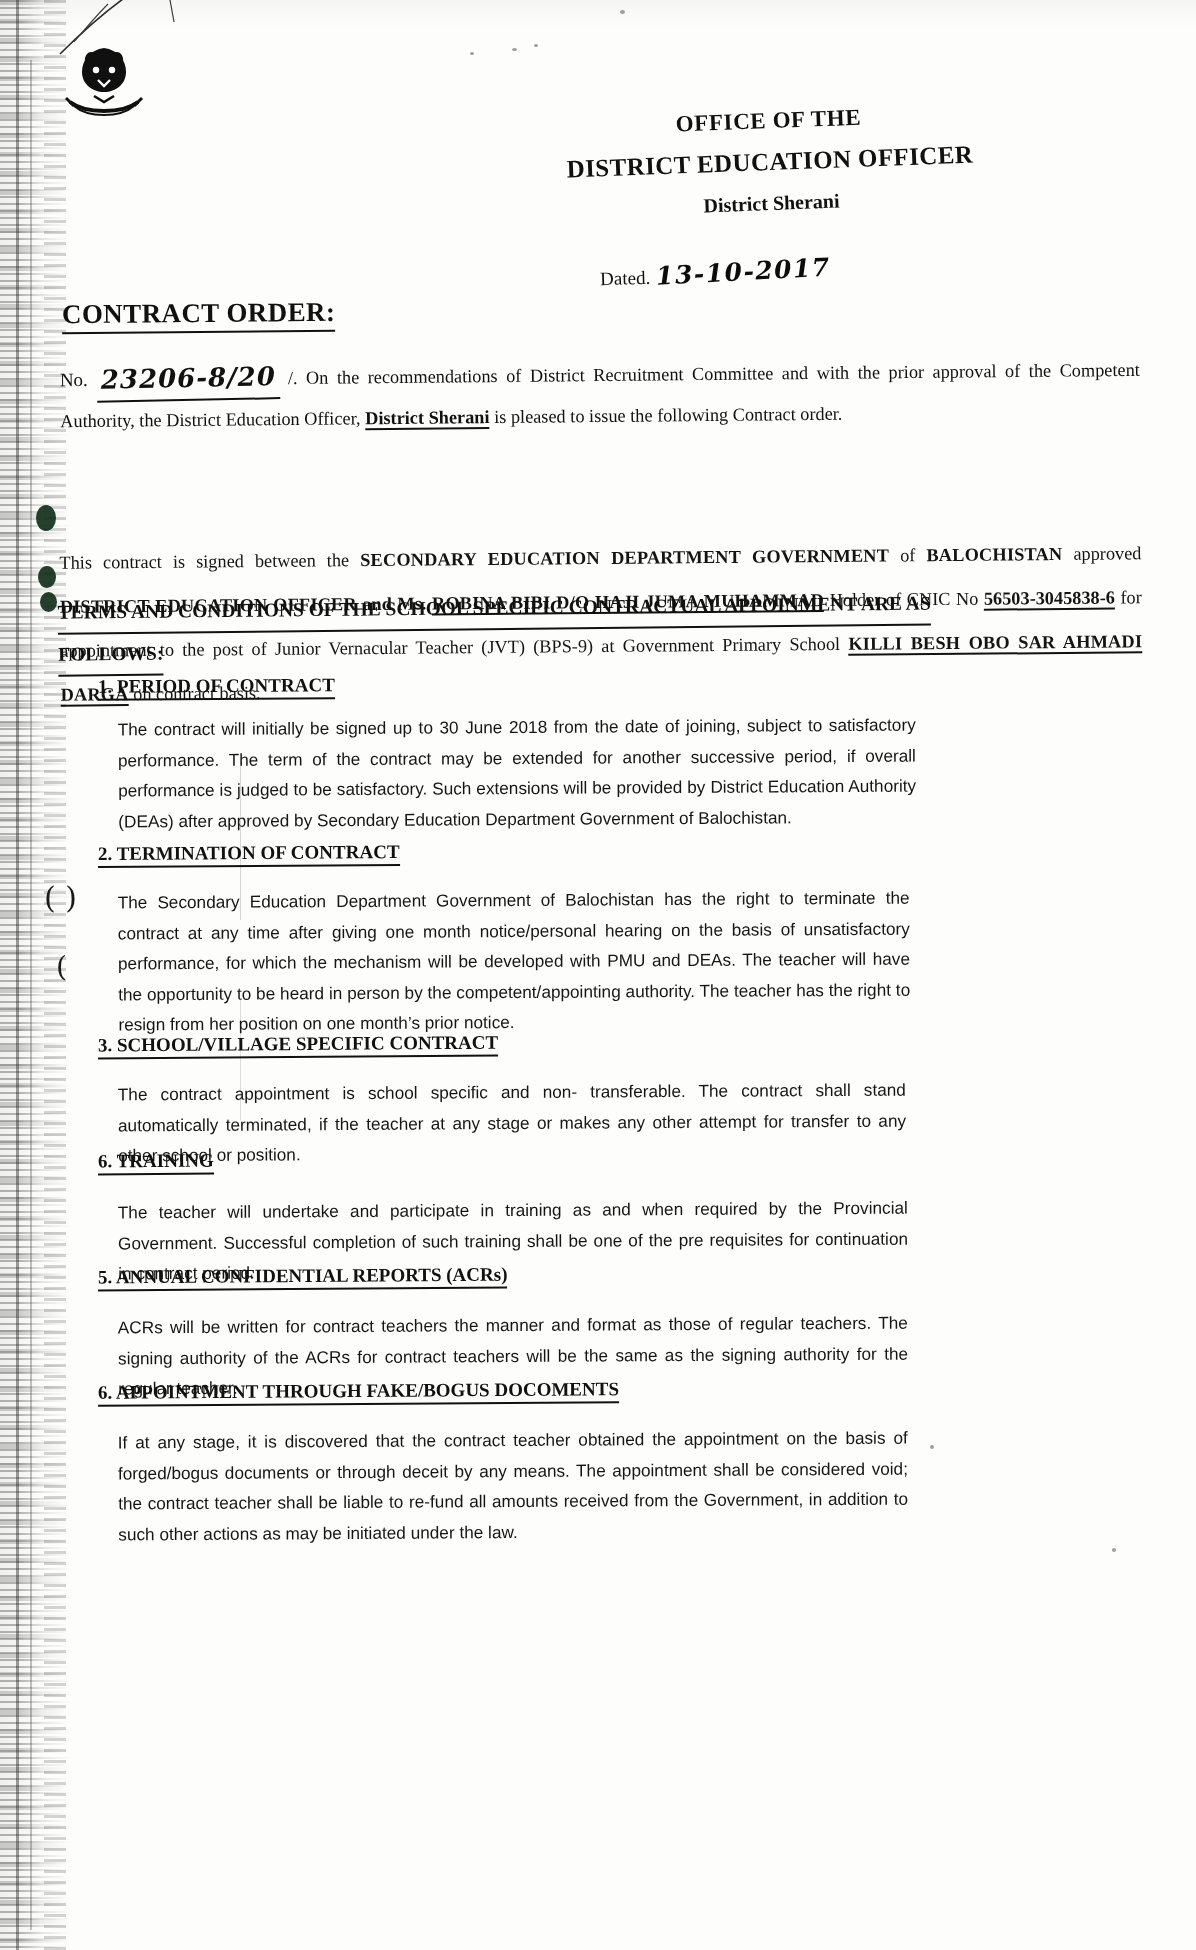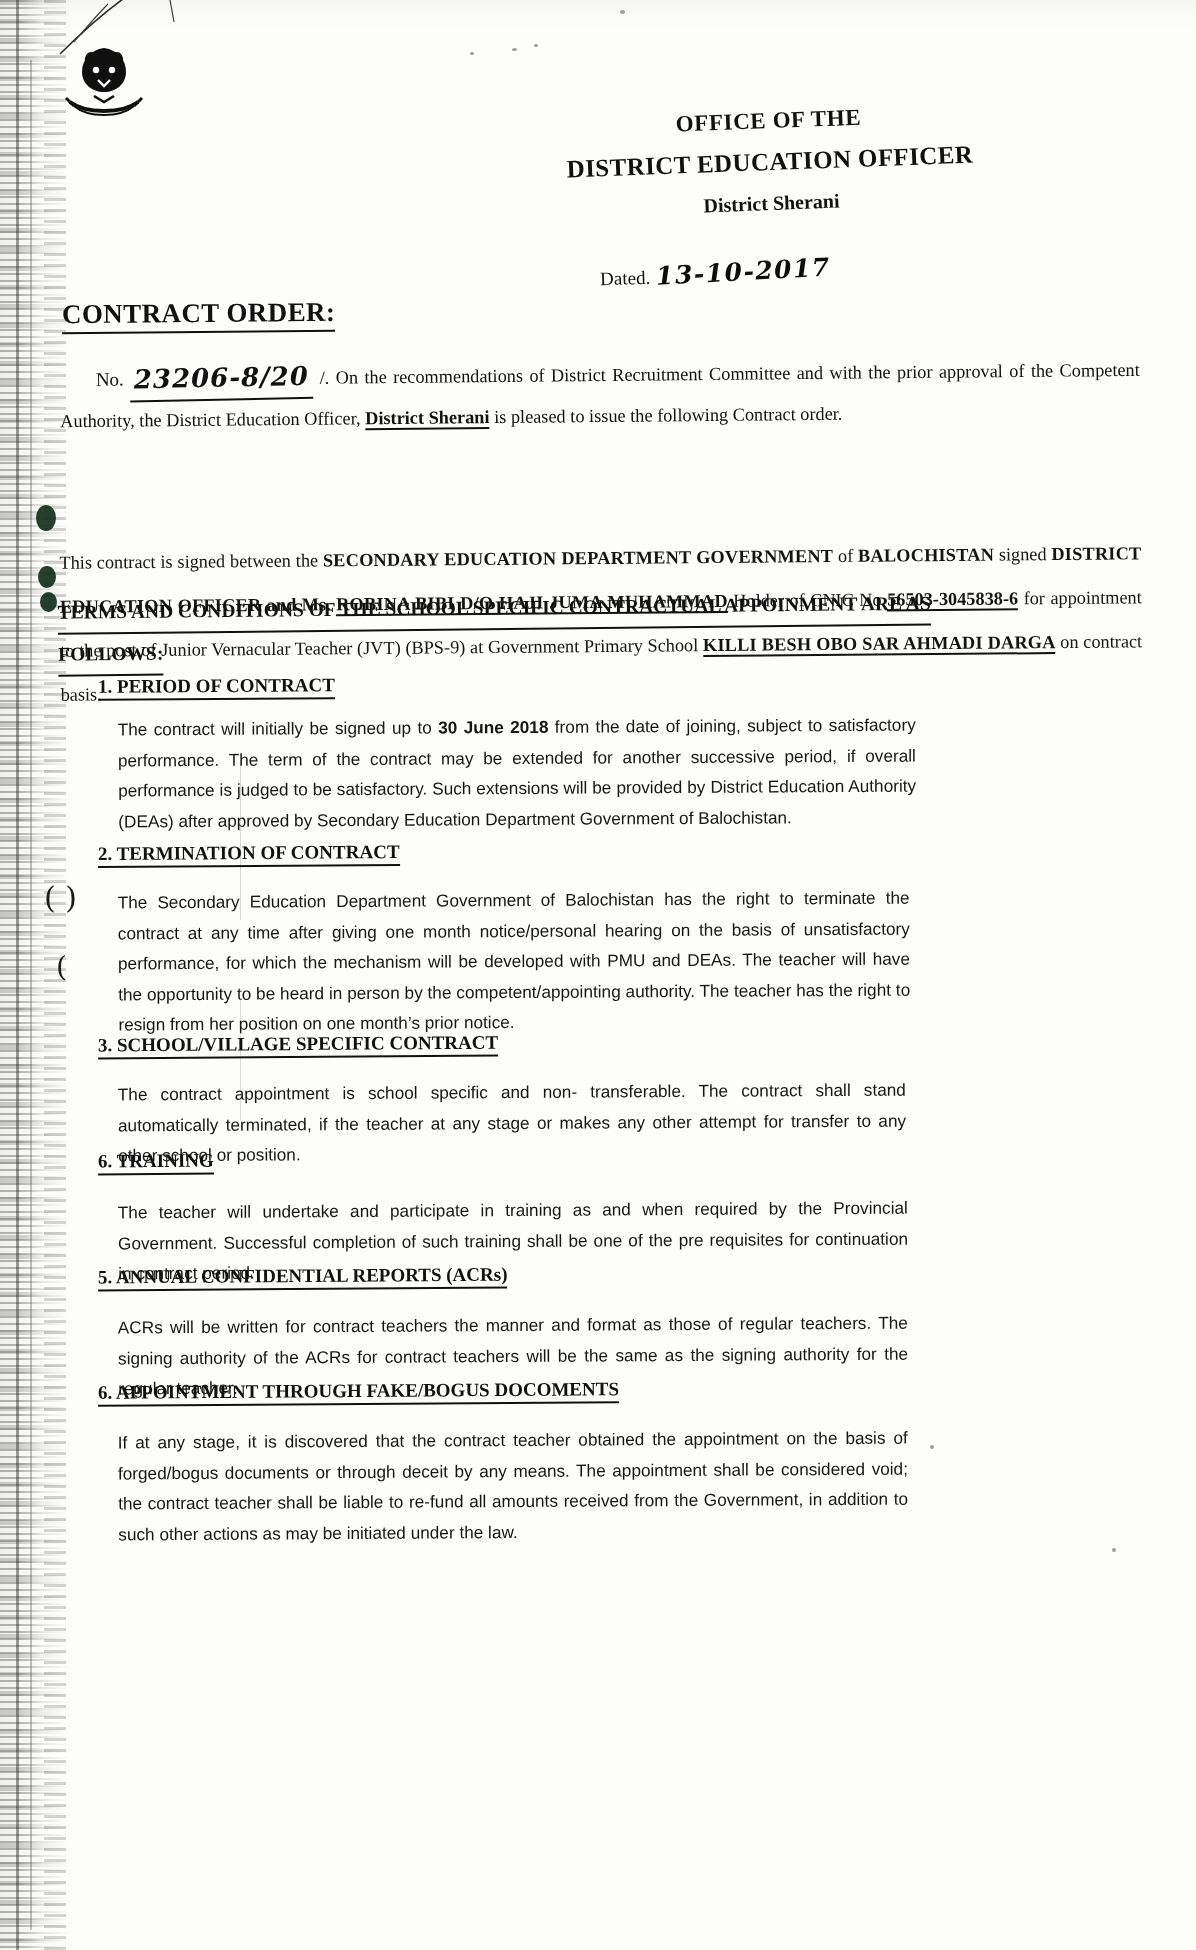--- a/index.html
+++ b/index.html
@@ -90,21 +90,21 @@
   .para{
     position:absolute;
     font-size:18.3px;line-height:41px;text-align:justify;
     color:#141414;
   }
   .no-line{
     position:absolute;left:60px;top:352px;width:1080px;
     font-size:18.3px;line-height:41px;text-align:justify;
     transform:rotate(-0.55deg);
   }
-  .no-label{font-size:19px;margin-left:36px;}
+  .no-label{font-size:19px;}
   .hand-no{
     font-family:"DejaVu Serif", serif;
     font-weight:bold;font-style:italic;font-size:26px;
     letter-spacing:1px;border-bottom:2px solid #111;
     padding:0 4px;display:inline-block;
     transform:translateY(2px) rotate(-0.6deg);
   }
   .ul{border-bottom:2px solid #111;padding-bottom:0px;}
   .bold{font-weight:bold;}
   .cap{font-weight:bold;letter-spacing:.2px;}
@@ -127,21 +127,21 @@
     display:inline-block;padding-bottom:1px;
     transform:rotate(-0.4deg);
   }
   .sec-body{
     position:absolute;
     font-family:"Liberation Sans", sans-serif;
     font-size:17.2px;line-height:30.5px;
     text-align:justify;color:#151515;
     transform:rotate(-0.35deg);
   }
-  .sec-body b{font-weight:bold;}
+  .sec-body b{font-weight:normal;}
   .blot{
     position:absolute;background:#0d2b15;border-radius:50%;
     opacity:.9;
   }
   .mark{
     position:absolute;font-family:"DejaVu Serif",serif;
     color:#1a1a1a;
   }
   .tick{position:absolute;background:#2a2a2a;opacity:.5;}
 </style>
@@ -201,21 +201,21 @@
     <span class="ul bold">District Sherani</span>
     <span>is pleased to issue the following Contract order.</span>
   </div>
 
   <div class="para p3">
     <span class="ind"></span>
     <span>This contract is signed between the</span>
     <span class="cap">SECONDARY EDUCATION DEPARTMENT GOVERNMENT</span>
     <span>of</span>
     <span class="cap">BALOCHISTAN</span>
-    <span>signed</span>
+    <span>approved</span>
     <span class="cap">DISTRICT EDUCATION OFFICER</span>
     <span class="bold">and Ms.</span>
     <span class="ul cap">ROBINA BIBI D/O HAJI JUMA MUHAMMAD</span>
     <span>Holder of CNIC No</span>
     <span class="ul bold">56503-3045838-6</span>
     <span>for appointment to the post of Junior Vernacular Teacher (JVT) (BPS-9) at Government Primary School</span>
     <span class="ul cap">KILLI BESH OBO SAR AHMADI DARGA</span>
     <span>on contract basis.</span>
   </div>
 

